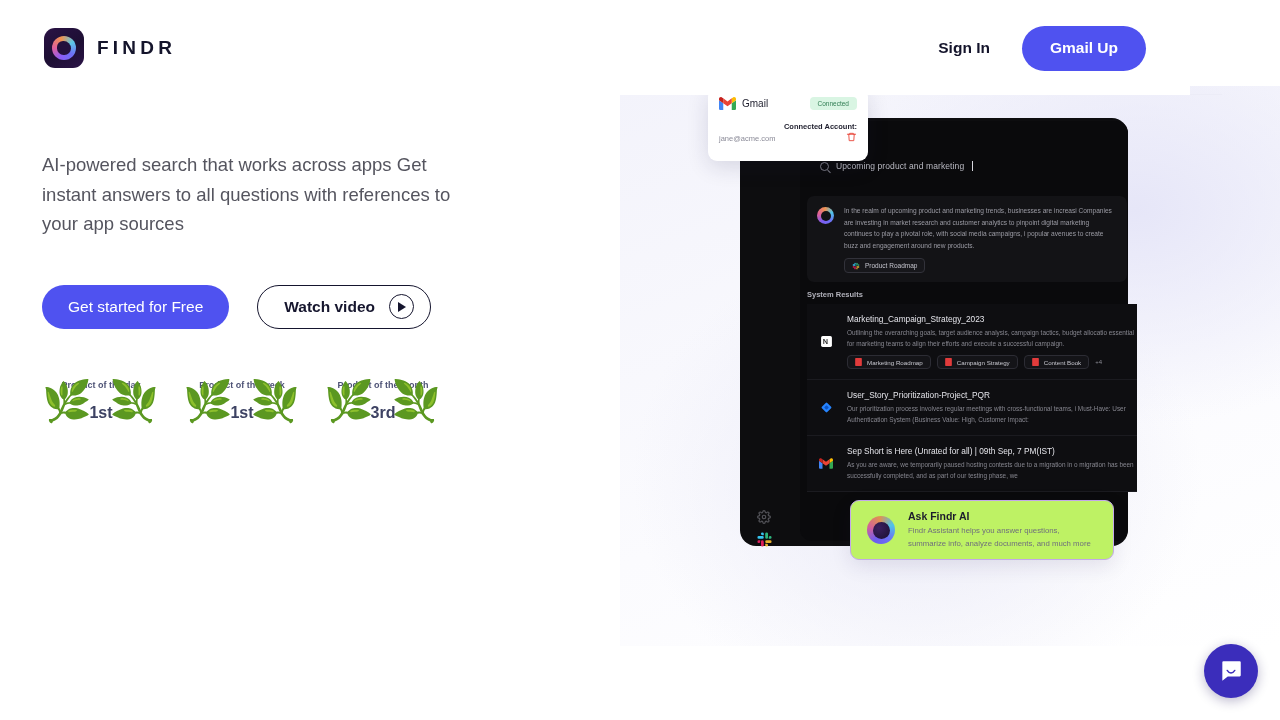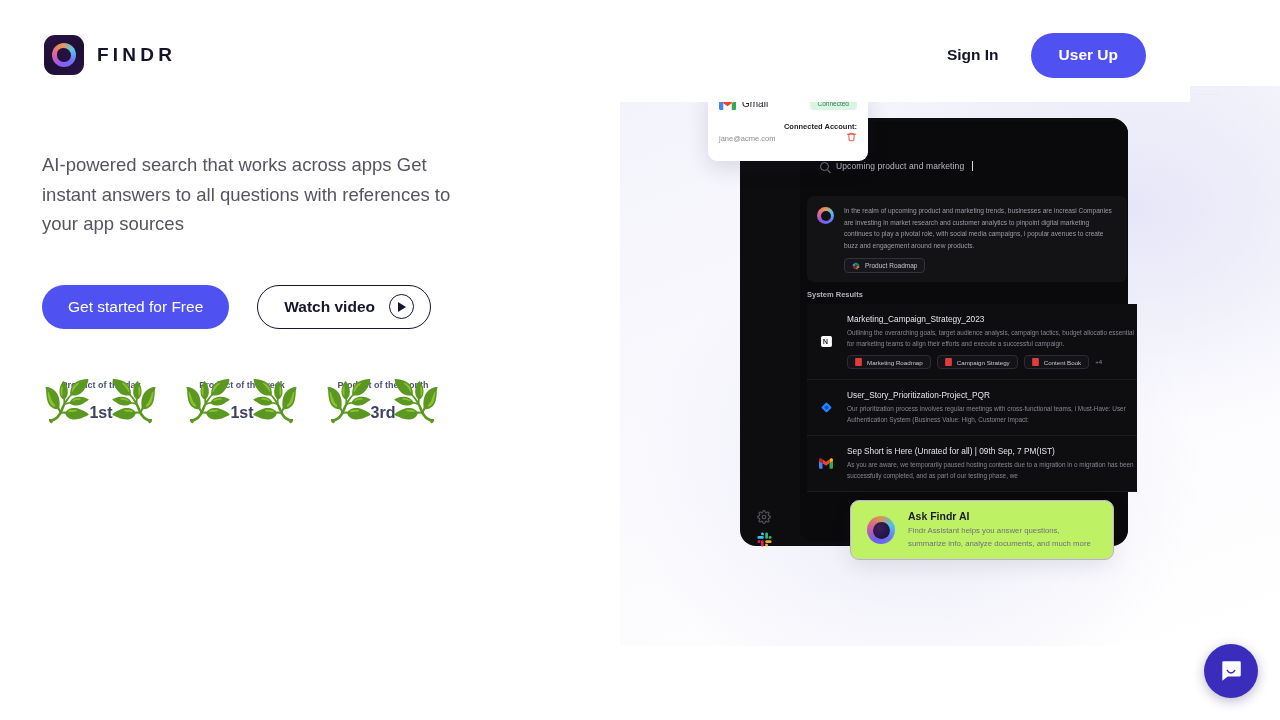--- a/index.html
+++ b/index.html
@@ -20,21 +20,21 @@
       linear-gradient(160deg, #f3f3fb 0%, #fbfbfe 60%, #ffffff 100%);
     pointer-events: none;
   }
   .hero-divider {
     position: absolute; left: 62px; top: 94px; width: 1160px; height: 1px;
     background: #ececf7;
   }
 
   
   header {
-    position: absolute; left: 0; top: 8px; width: 1190px; height: 94px;
+    position: absolute; left: 0; top: 1px; width: 1190px; height: 94px;
     display: flex; align-items: center; background: #fff; z-index: 40;
   }
   .brand { display: flex; align-items: center; gap: 13px; margin-left: 44px; }
   .logo-mark {
     width: 40px; height: 40px; border-radius: 11px;
     background: linear-gradient(150deg, #2a1245 0%, #1d0f33 55%, #2b1347 100%);
     display: flex; align-items: center; justify-content: center;
   }
   .logo-ring {
     width: 24px; height: 24px; border-radius: 50%;
@@ -223,21 +223,21 @@
     <div class="brand">
       <div class="logo-mark">
         <div class="logo-ring"></div>
       </div>
       <span class="brand-name">FINDR</span>
     </div>
 
 
     <div class="header-actions">
       <span class="signin">Sign In</span>
-      <button class="signup">User Up</button>
+      <button class="signup">Gmail Up</button>
     </div>
   </header>
 
   <div class="hero-left">
 
     <p class="subhead">AI-powered search that works across apps Get instant answers to all questions with references to your app sources</p>
 
     <div class="cta-row">
       <button class="btn-primary">Get started for Free</button>
       <button class="btn-secondary">

